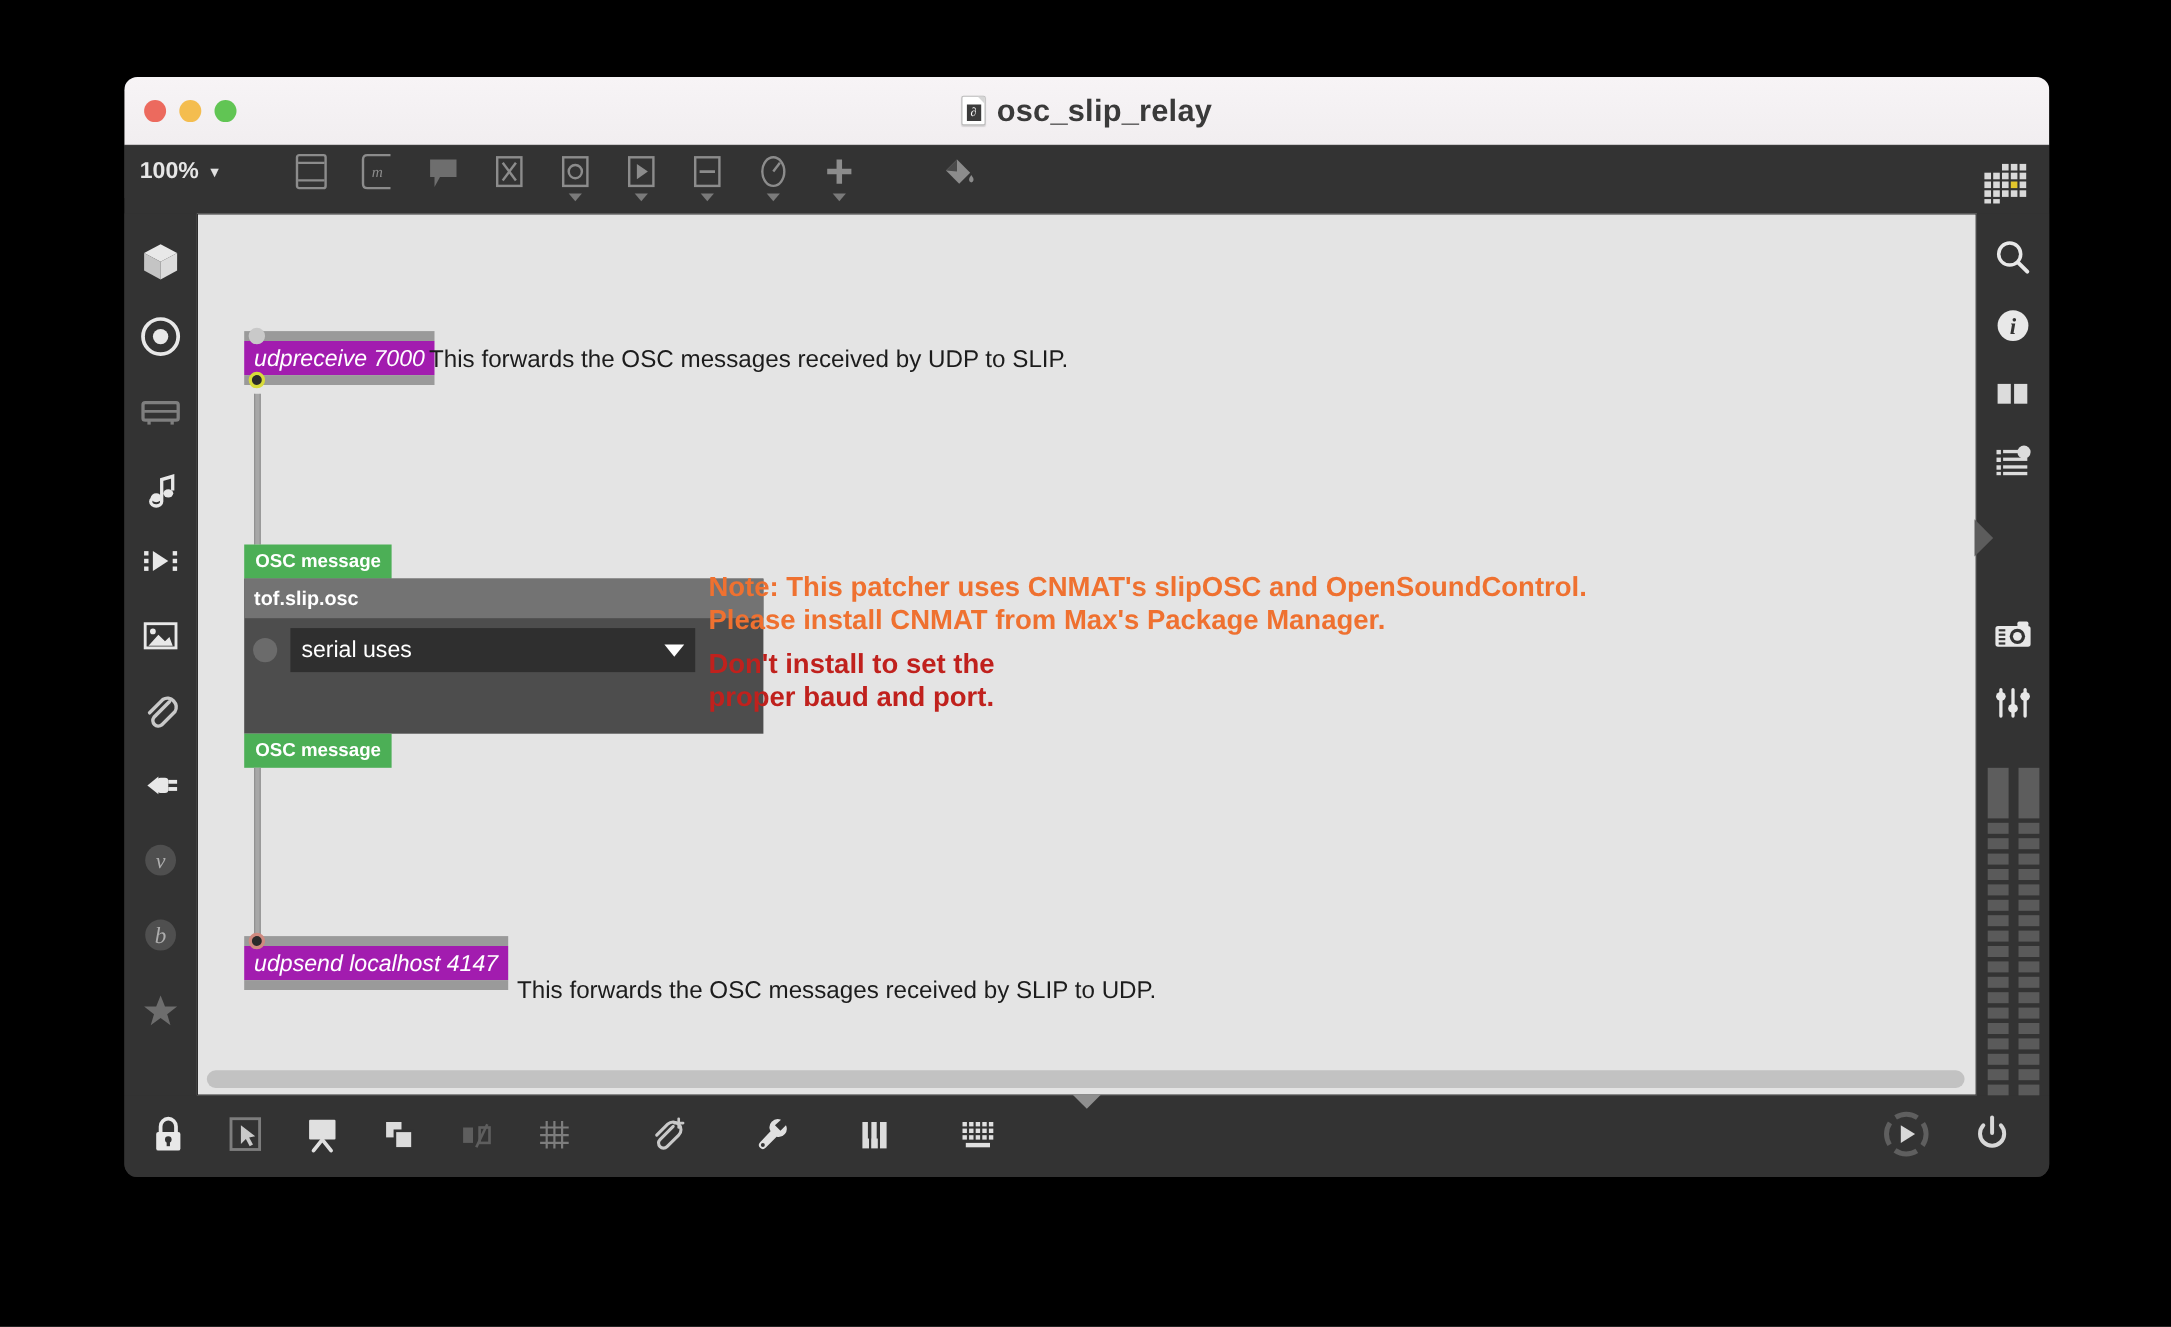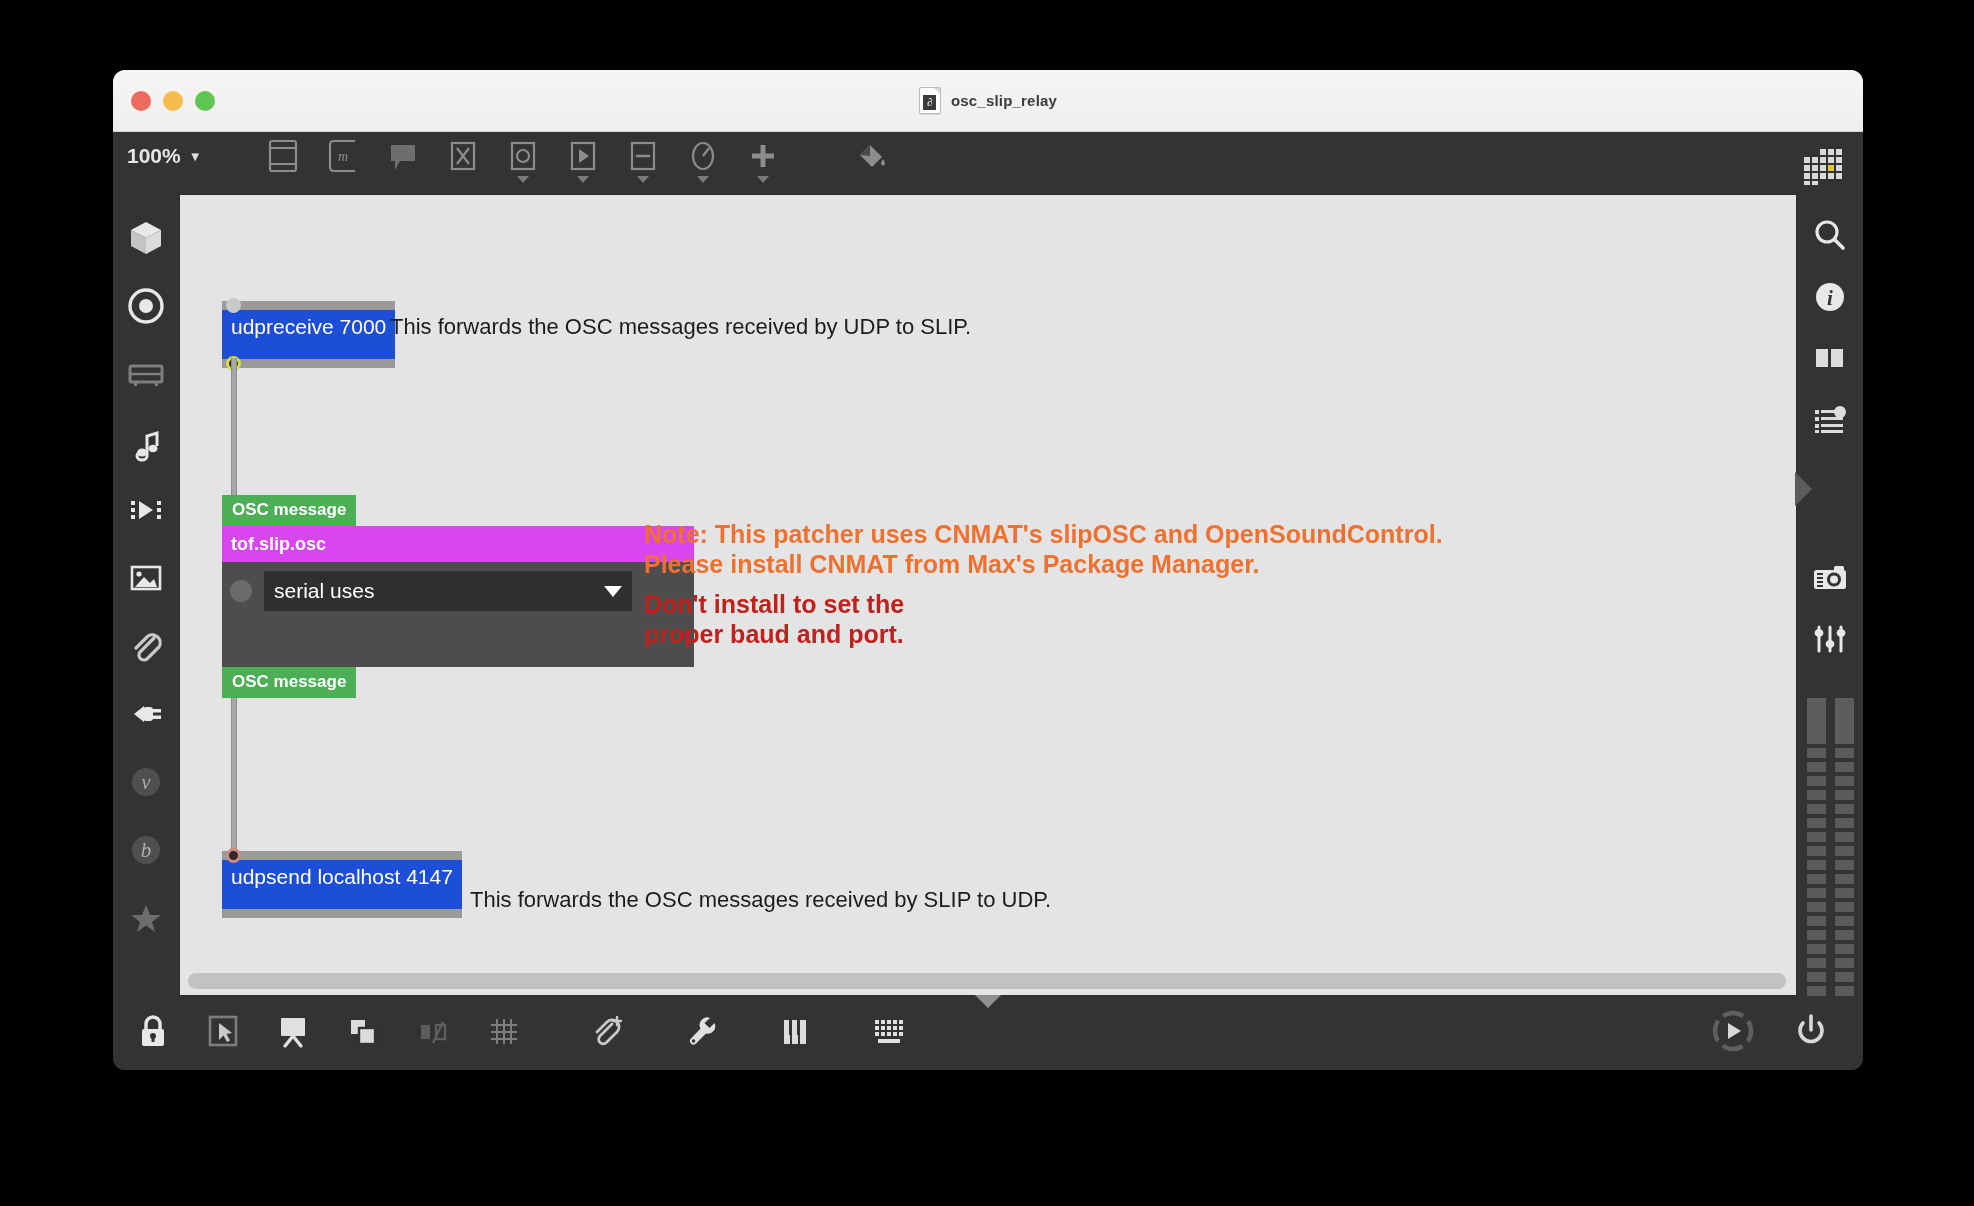--- a/index.html
+++ b/index.html
@@ -45,21 +45,21 @@
     content: ""; position: absolute; top: 0; right: 0;
     border-width: 0 6px 6px 0; border-style: solid;
     border-color: transparent #d6d6d6 transparent transparent;
   }
   #doc-icon .glyph {
     width: 13px; height: 15px; background: #3b3b3b; color: #fff;
     font-size: 11px; font-weight: bold; font-style: italic;
     display:flex; align-items:center; justify-content:center;
     font-family: "Liberation Serif", serif; margin-top: 3px;
   }
-  #win-title { font-size: 15px; font-weight: bold; color: #3a3a3a; letter-spacing: .2px; }
+  #win-title { font-size: 28px; font-weight: bold; color: #3a3a3a; letter-spacing: .2px; }
 
   
   #toptoolbar {
     height: 48px; background: #333333;
     display: flex; align-items: center; position: relative;
   }
   #zoomctl { margin-left: 14px; color: #e6e6e6; font-size: 21px; font-weight: bold;
              display: flex; align-items: center; gap: 8px; cursor: default; }
   #zoomctl .caret { font-size: 13px; color: #e0e0e0; }
   .tb-items { display: flex; align-items: center; margin-left: 58px; gap: 14px; }
@@ -94,24 +94,24 @@
 
   
   #canvas-outer {
     flex: 1 1 auto; background: #e4e4e4; position: relative;
     border: 1px solid #2d2d2d;
   }
   #canvas { position: absolute; inset: 0; overflow: hidden; }
 
   
   .maxobj {
-    position: absolute; background: #1d4ed8; color: #ffffff;
+    position: absolute; background: #a21caf; color: #ffffff;
     font-family: "Liberation Sans", sans-serif;
-    font-size: 21px; padding: 4px 9px 19px 9px;
-    white-space: nowrap; line-height: 1.25;
+    font-size: 21px; padding: 4px 9px 1px 9px;
+    white-space: nowrap; line-height: 1.25; font-style: italic;
   }
   .iobar { position: absolute; left: 0; right: 0; height: 9px; background: #9a9a9a; }
   .iobar.top { top: -9px; }
   .iobar.bot { bottom: -9px; }
   .port {
     position: absolute; width: 15px; height: 15px; border-radius: 50%;
   }
   .port.inlet  { background: #c9c9c9; }
   .port.outlet { background: #2b2b2b; border: 3px solid #d8db3a; }
   .port.outlet-red { background: #2b2b2b; border: 3px solid #d08a80; }
@@ -136,21 +136,21 @@
 
   
   .osclabel {
     position: absolute; background: #4caf56; color: #ffffff;
     font-size: 17px; font-weight: bold; padding: 5px 10px 6px 10px;
   }
   #slip-panel {
     position: absolute; background: #4d4d4d;
   }
   #slip-title {
-    height: 36px; background: #d946ef; color: #ffffff;
+    height: 36px; background: #737373; color: #ffffff;
     font-size: 18px; font-weight: bold;
     display: flex; align-items: center; padding-left: 9px;
   }
   .slip-row { display: flex; align-items: center; padding: 0 0 0 8px; margin-top: 9px; }
   .slip-inlet { width: 22px; height: 22px; border-radius: 50%; background: #6b6b6b; margin-right: 12px; flex: 0 0 22px; }
   .umenu {
     background: #2f2f2f; color: #ffffff; font-size: 21px;
     height: 40px; display: flex; align-items: center;
     padding: 0 10px; position: relative;
   }

